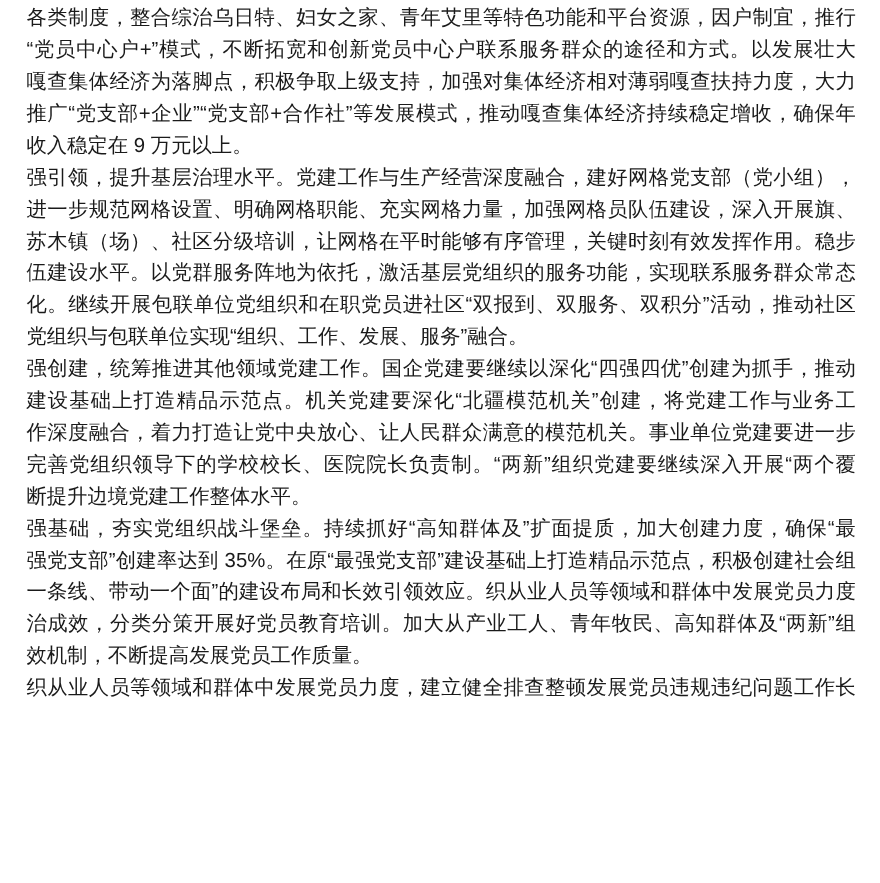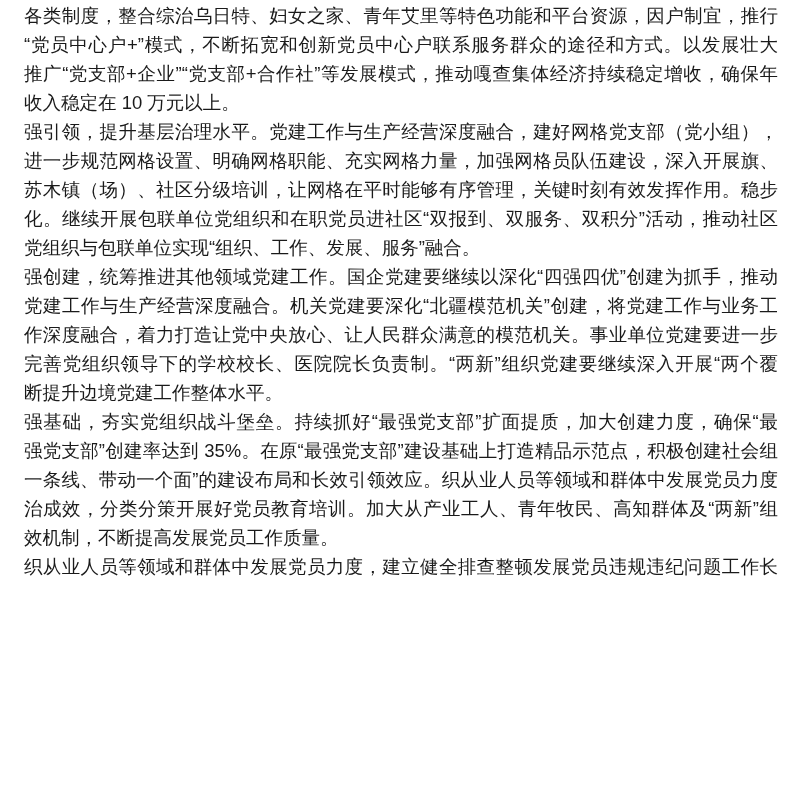--- a/index.html
+++ b/index.html
@@ -35,41 +35,43 @@
     }
   </style>
 </head>
 <body>
 
 <div class="page">
 
   <div>
     <div class="line">各类制度，整合综治乌日特、妇女之家、青年艾里等特色功能和平台资源，因户制宜，推行</div>
     <div class="line">“党员中心户+”模式，不断拓宽和创新党员中心户联系服务群众的途径和方式。以发展壮大</div>
+    <div class="line">嘎查集体经济为落脚点，积极争取上级支持，加强对集体经济相对薄弱嘎查扶持力度，大力</div>
     <div class="line">推广“党支部+企业”“党支部+合作社”等发展模式，推动嘎查集体经济持续稳定增收，确保年</div>
-    <div class="line last">收入稳定在 10 万元以上。</div>
+    <div class="line last">收入稳定在 9 万元以上。</div>
   </div>
 
   <div>
     <div class="line">强引领，提升基层治理水平。党建工作与生产经营深度融合，建好网格党支部（党小组），</div>
     <div class="line">进一步规范网格设置、明确网格职能、充实网格力量，加强网格员队伍建设，深入开展旗、</div>
     <div class="line">苏木镇（场）、社区分级培训，让网格在平时能够有序管理，关键时刻有效发挥作用。稳步</div>
+    <div class="line">伍建设水平。以党群服务阵地为依托，激活基层党组织的服务功能，实现联系服务群众常态</div>
     <div class="line">化。继续开展包联单位党组织和在职党员进社区“双报到、双服务、双积分”活动，推动社区</div>
     <div class="line last">党组织与包联单位实现“组织、工作、发展、服务”融合。</div>
   </div>
 
   <div>
     <div class="line">强创建，统筹推进其他领域党建工作。国企党建要继续以深化“四强四优”创建为抓手，推动</div>
-    <div class="line">党建工作与生产经营深度融合。机关党建要深化“北疆模范机关”创建，将党建工作与业务工</div>
+    <div class="line">建设基础上打造精品示范点。机关党建要深化“北疆模范机关”创建，将党建工作与业务工</div>
     <div class="line">作深度融合，着力打造让党中央放心、让人民群众满意的模范机关。事业单位党建要进一步</div>
     <div class="line">完善党组织领导下的学校校长、医院院长负责制。“两新”组织党建要继续深入开展“两个覆</div>
     <div class="line last">断提升边境党建工作整体水平。</div>
   </div>
 
   <div>
-    <div class="line">强基础，夯实党组织战斗堡垒。持续抓好“最强党支部”扩面提质，加大创建力度，确保“最</div>
+    <div class="line">强基础，夯实党组织战斗堡垒。持续抓好“高知群体及”扩面提质，加大创建力度，确保“最</div>
     <div class="line">强党支部”创建率达到 35%。在原“最强党支部”建设基础上打造精品示范点，积极创建社会组</div>
     <div class="line">一条线、带动一个面”的建设布局和长效引领效应。织从业人员等领域和群体中发展党员力度</div>
     <div class="line">治成效，分类分策开展好党员教育培训。加大从产业工人、青年牧民、高知群体及“两新”组</div>
     <div class="line last">效机制，不断提高发展党员工作质量。</div>
     <div class="line">织从业人员等领域和群体中发展党员力度，建立健全排查整顿发展党员违规违纪问题工作长</div>
   </div>
 </div>
 
 </body></html>

